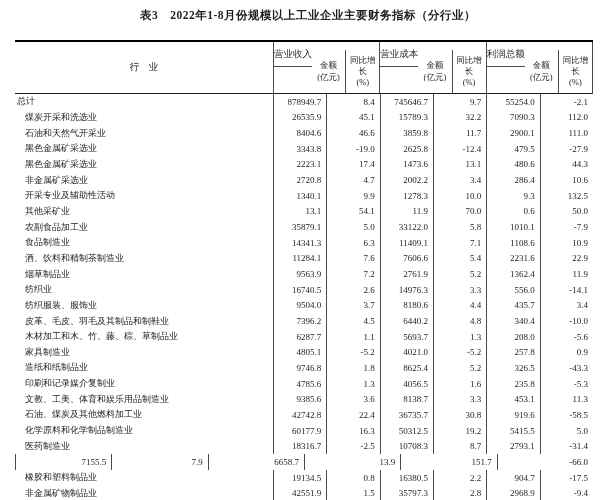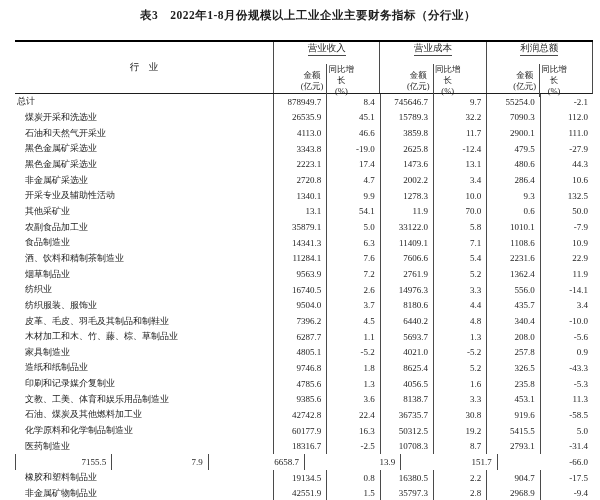--- a/index.html
+++ b/index.html
@@ -20,23 +20,22 @@
   .thead{
     display:flex;height:52px;box-sizing:border-box;
     border-bottom:1px solid #1d1d1d;border-right:1px solid #4a4a4a;
   }
   .industry-head{
     width:258px;box-sizing:border-box;
     display:flex;align-items:center;justify-content:center;
     font-size:9.5px;
   }
   .group{
-    flex:1;display:flex;flex-direction:column;box-sizing:border-box;
+    flex:1;display:flex;flex-direction:row;box-sizing:border-box;
     border-left:1px solid #4a4a4a;
-    align-items:center;
   }
   .group-label{
     height:25px;box-sizing:border-box;
     display:flex;align-items:center;justify-content:center;
     font-size:9.5px;border-bottom:1px solid #4a4a4a;
   }
   .subrow{flex:1;display:flex}
   .sub{
     flex:1;display:flex;align-items:center;justify-content:center;
     text-align:center;font-size:8.5px;line-height:1.3;white-space:pre-line;margin-top:8px;
@@ -111,21 +110,21 @@
         <div class="lab ind">煤炭开采和洗选业</div>
         <div class="val">26535.9</div>
         <div class="val">45.1</div>
         <div class="val">15789.3</div>
         <div class="val">32.2</div>
         <div class="val">7090.3</div>
         <div class="val">112.0</div>
       </div>
       <div class="row">
         <div class="lab ind">石油和天然气开采业</div>
-        <div class="val">4113.0</div>
+        <div class="val">8404.6</div>
         <div class="val">46.6</div>
         <div class="val">3859.8</div>
         <div class="val">11.7</div>
         <div class="val">2900.1</div>
         <div class="val">111.0</div>
       </div>
       <div class="row">
         <div class="lab ind">黑色金属矿采选业</div>
         <div class="val">3343.8</div>
         <div class="val">-19.0</div>

